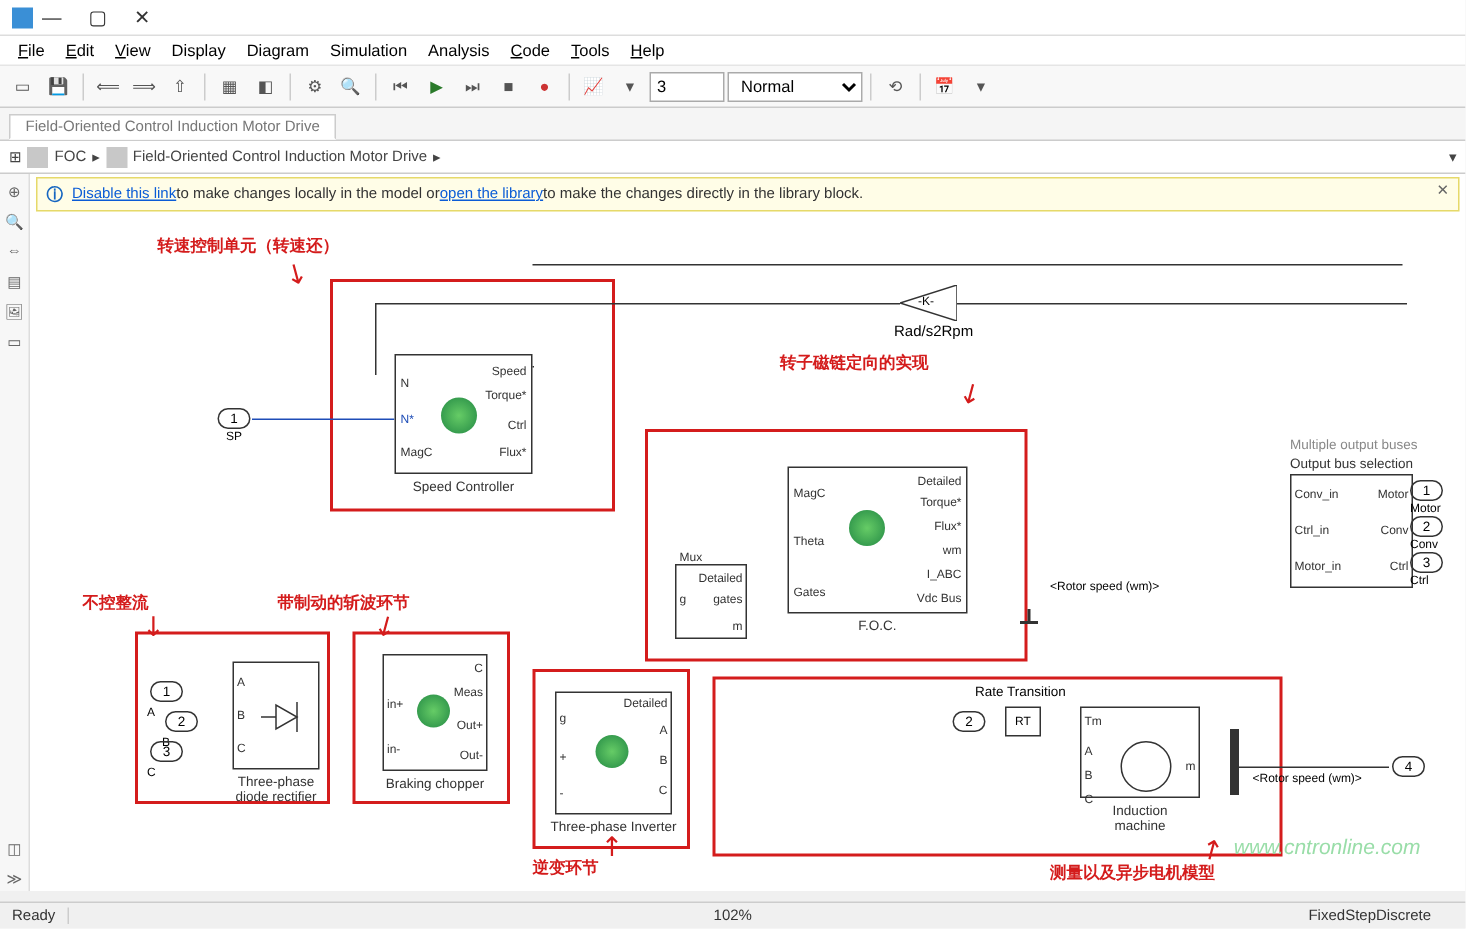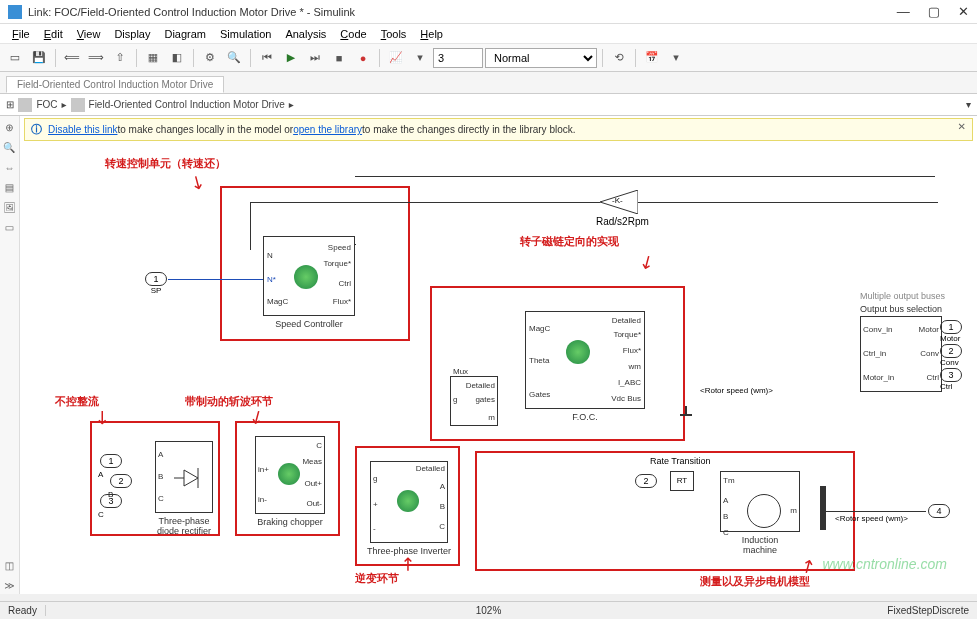--- a/index.html
+++ b/index.html
@@ -23,21 +23,21 @@
 .notice .nicon{color:#1565c0;margin-right:6px;font-weight:bold;font-size:11px;}
 .notice a{color:#0b5cd6;text-decoration:underline;cursor:pointer;}
 .notice .close{position:absolute;right:6px;top:2px;color:#666;cursor:pointer;}
 .workspace{position:relative;height:478px;display:flex;}
 .palette{width:20px;background:#f7f7f7;border-right:1px solid #ddd;display:flex;flex-direction:column;align-items:center;gap:6px;padding-top:6px;}
 .palette div{width:14px;height:14px;color:#666;font-size:10px;text-align:center;}
 .canvas{flex:1;background:#fff;position:relative;overflow:hidden;}
 .statusbar{position:absolute;bottom:0;left:0;right:0;height:18px;background:#f0f0f0;border-top:1px solid #ccc;display:flex;align-items:center;font-size:10px;color:#333;}
 .statusbar .s1{padding:0 8px;border-right:1px solid #ccc;}
 .statusbar .zoom{position:absolute;left:50%;transform:translateX(-50%);}
-.statusbar .solver{position:absolute;right:8px;}
+.statusbar .solver{position:absolute;right:23px;}
 .watermark{position:absolute;right:30px;bottom:22px;color:#8eda9f;font-size:14px;font-style:italic;opacity:.9;}
 
 
 .blk{position:absolute;background:#fff;border:1px solid #333;font-size:9px;}
 .blk .lbl{position:absolute;bottom:-14px;left:50%;transform:translateX(-50%);white-space:nowrap;color:#333;font-size:9px;}
 .port{position:absolute;font-size:8px;color:#333;white-space:nowrap;}
 .redbox{position:absolute;border:2px solid #d41c1c;}
 .redlabel{position:absolute;color:#d41c1c;font-weight:bold;font-size:11px;font-family:Liberation Sans, sans-serif;white-space:nowrap;}
 .arrow{position:absolute;color:#d41c1c;font-size:18px;}
 .inport{width:22px;height:14px;border:1px solid #333;border-radius:8px;display:flex;align-items:center;justify-content:center;font-size:9px;}
@@ -45,21 +45,20 @@
 .wireb{position:absolute;background:#1e4db7;}
 .gnd{position:absolute;width:12px;}
 .gnd:before{content:"";position:absolute;top:0;left:5px;width:2px;height:8px;background:#333;}
 .gnd:after{content:"";position:absolute;top:8px;left:0;width:12px;height:2px;background:#333;box-shadow:2px 4px 0 -1px #333,4px 8px 0 -2px #333;}
 </style>
 </head>
 <body>
 
 <div class="titlebar">
   <div class="icon"></div>
-  <div class="title">Link: FOC/Field-Oriented Control Induction Motor Drive * - Simulink</div>
   <div class="winbtns">
     <span>—</span>
     <span>▢</span>
     <span>✕</span>
   </div>
 </div>
 
 <div class="menubar">
   <span><u>F</u>ile</span>
   <span><u>E</u>dit</span>
@@ -89,21 +88,21 @@
   <div class="tsep"></div>
   <div class="tbtn">⏮</div>
   <div class="tbtn" style="color:#2a7a2a">▶</div>
   <div class="tbtn">⏭</div>
   <div class="tbtn">■</div>
   <div class="tbtn" style="color:#c33">●</div>
   <div class="tsep"></div>
   <div class="tbtn">📈</div>
   <div class="tbtn">▾</div>
   <input class="tinput" style="width: 50px;" value="3">
-  <select class="tinput" style="width:112px">
+  <select class="tinput" style="width:90px">
     <option>Normal</option>
   </select>
   <div class="tsep"></div>
   <div class="tbtn">⟲</div>
   <div class="tsep"></div>
   <div class="tbtn" style="color:#c90">📅</div>
   <div class="tbtn">▾</div>
 </div>
 
 <div class="tabtab">

